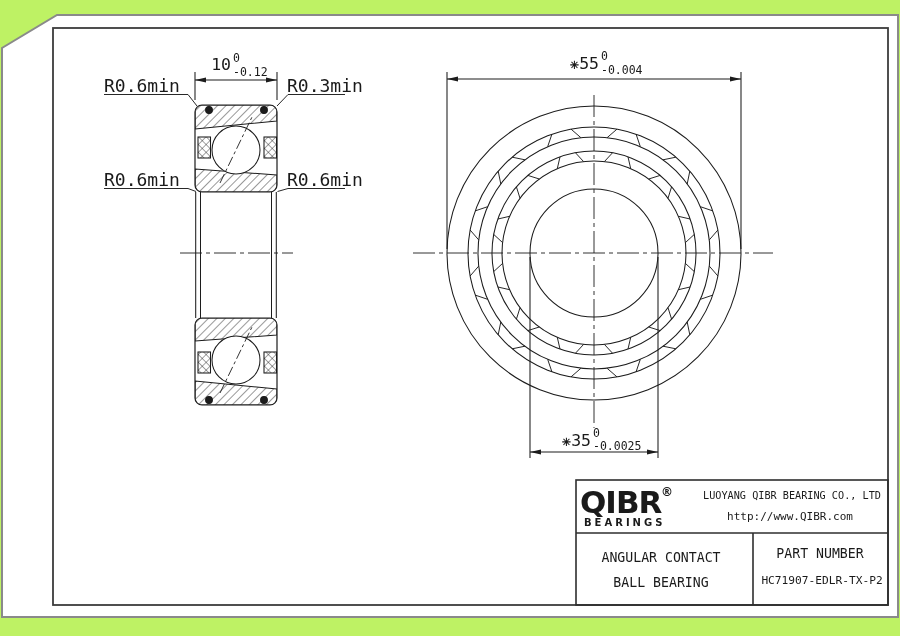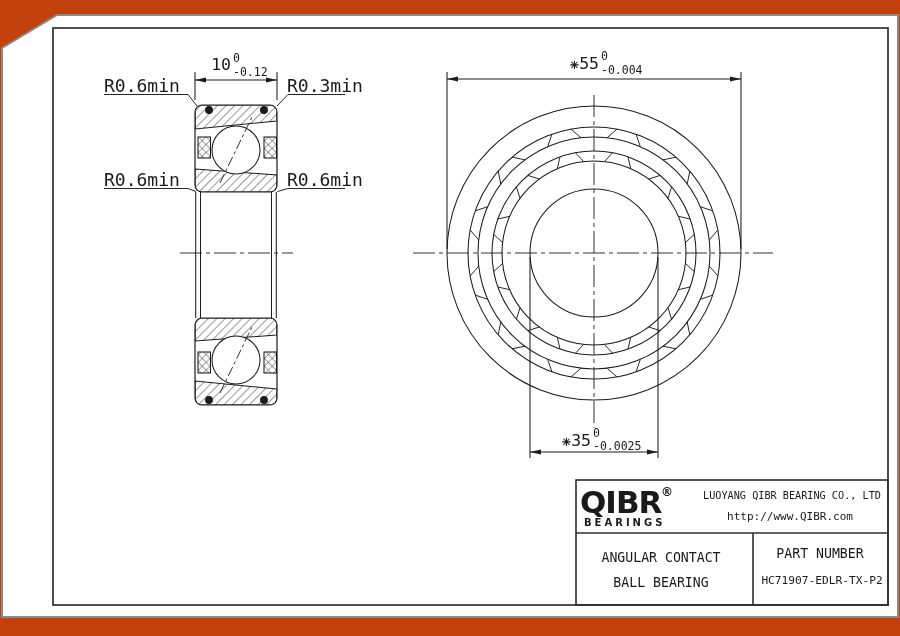--- a/index.html
+++ b/index.html
@@ -1,16 +1,16 @@
 <!DOCTYPE html>
 <html><head>
 <meta charset="utf-8">
 <style>
   html,body{margin:0;padding:0;background:#ffffff;}
-  .stage{position:relative;width:900px;height:636px;background:#c2410c;overflow:hidden;}
+  .stage{position:relative;width:900px;height:636px;background:#bef264;overflow:hidden;}
   svg{position:absolute;left:0;top:0;}
   text{fill:#1a1a1a;}
   .dim{font-family:"DejaVu Sans Mono","Liberation Mono",monospace;}
   .tb{font-family:"DejaVu Sans Mono","Liberation Mono",monospace;}
   .logo{font-family:"DejaVu Sans","Liberation Sans",sans-serif;font-weight:bold;}
 </style>
 </head>
 <body>
 
 <div class="stage">

